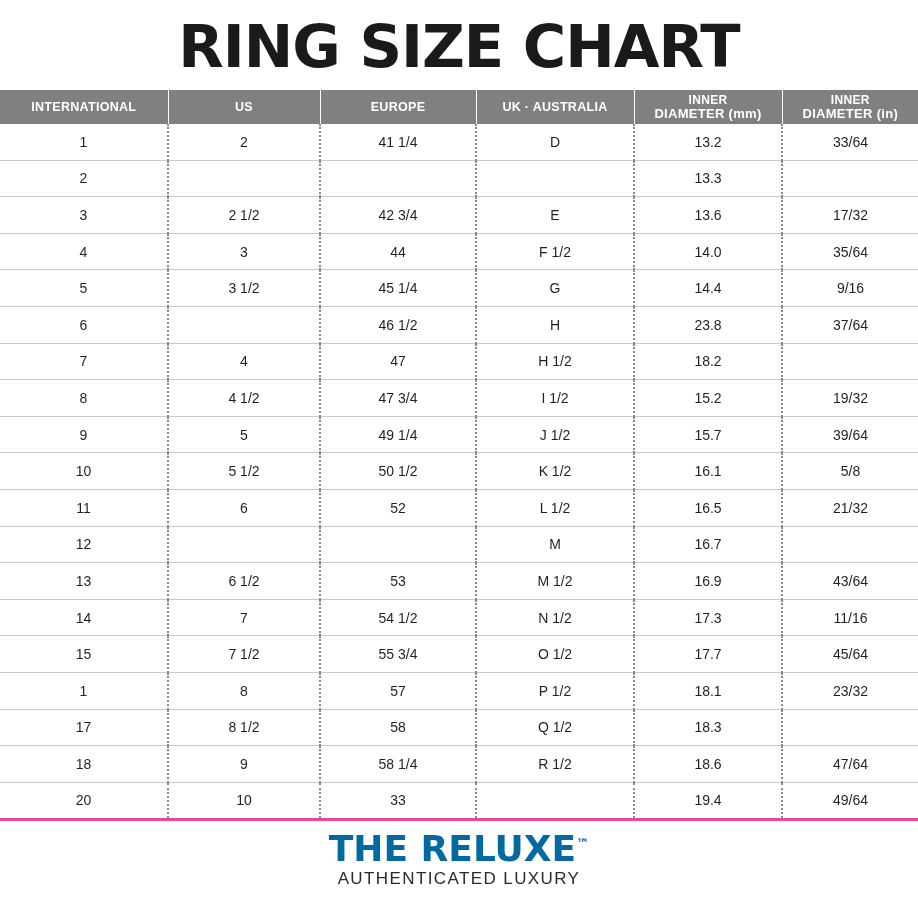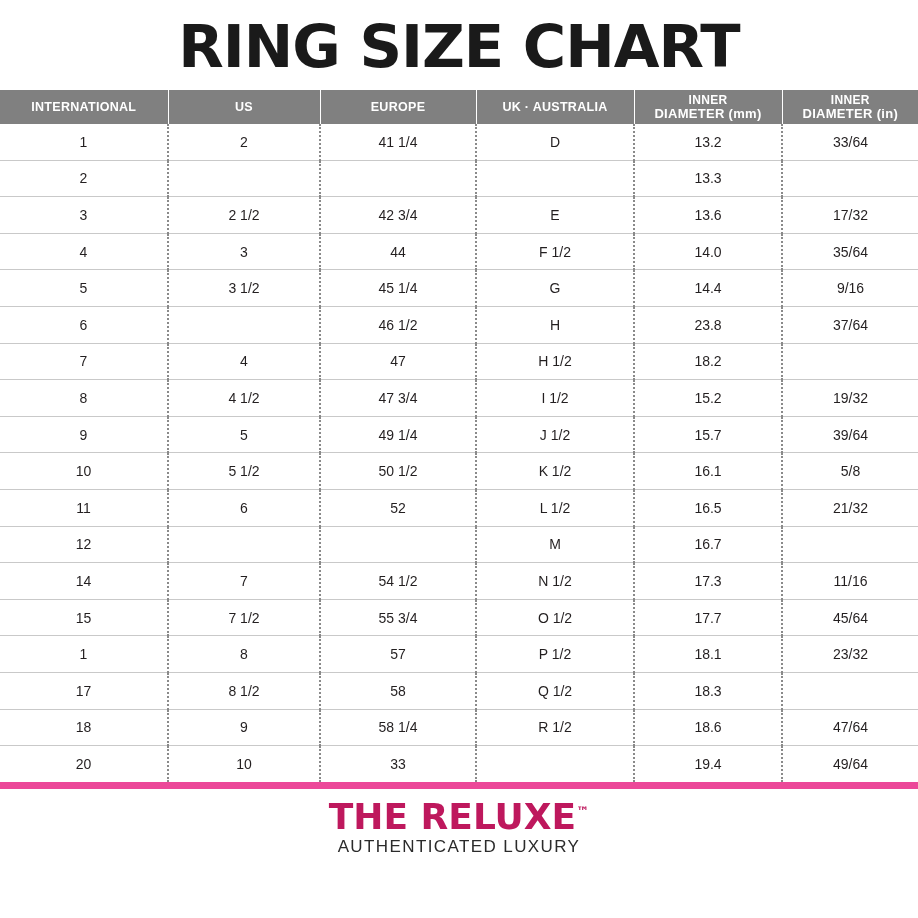--- a/index.html
+++ b/index.html
@@ -68,33 +68,33 @@
     text-align: center;
     vertical-align: middle;
     font-size: 14px;
     color: #231f20;
     border-bottom: 1px solid #c9c9c9;
     border-right: 2px dotted #8a8a8a;
     padding: 0;
     background: #ffffff;
   }
   table.chart tbody td:last-child { border-right: none; }
-  table.chart tbody tr:last-child td { border-bottom: 7px solid #ec4899; }
+  table.chart tbody tr:last-child td { border-bottom: 3px solid #ec4899; }
   table.chart tbody tr:first-child td { border-top: none; }
   .footer {
     text-align: center;
     padding-top: 10px;
   }
   .brand {
     font-family: "DejaVu Sans", sans-serif;
     font-weight: bold;
     font-size: 36px;
     letter-spacing: 0px;
     line-height: 1;
-    color: #be185d;
+    color: #0369a1;
     position: relative;
     display: inline-block;
   }
   .brand .tm {
     font-size: 13px;
     vertical-align: super;
     font-weight: bold;
   }
   .tagline {
     font-size: 17px;
@@ -234,20 +234,28 @@
         </tr>
         <tr>
           <td>12</td>
           <td></td>
           <td></td>
           <td>M</td>
           <td>16.7</td>
           <td></td>
         </tr>
         <tr>
+          <td>13</td>
+          <td>6 1/2</td>
+          <td>53</td>
+          <td>M 1/2</td>
+          <td>16.9</td>
+          <td>43/64</td>
+        </tr>
+        <tr>
           <td>14</td>
           <td>7</td>
           <td>54 1/2</td>
           <td>N 1/2</td>
           <td>17.3</td>
           <td>11/16</td>
         </tr>
         <tr>
           <td>15</td>
           <td>7 1/2</td>

